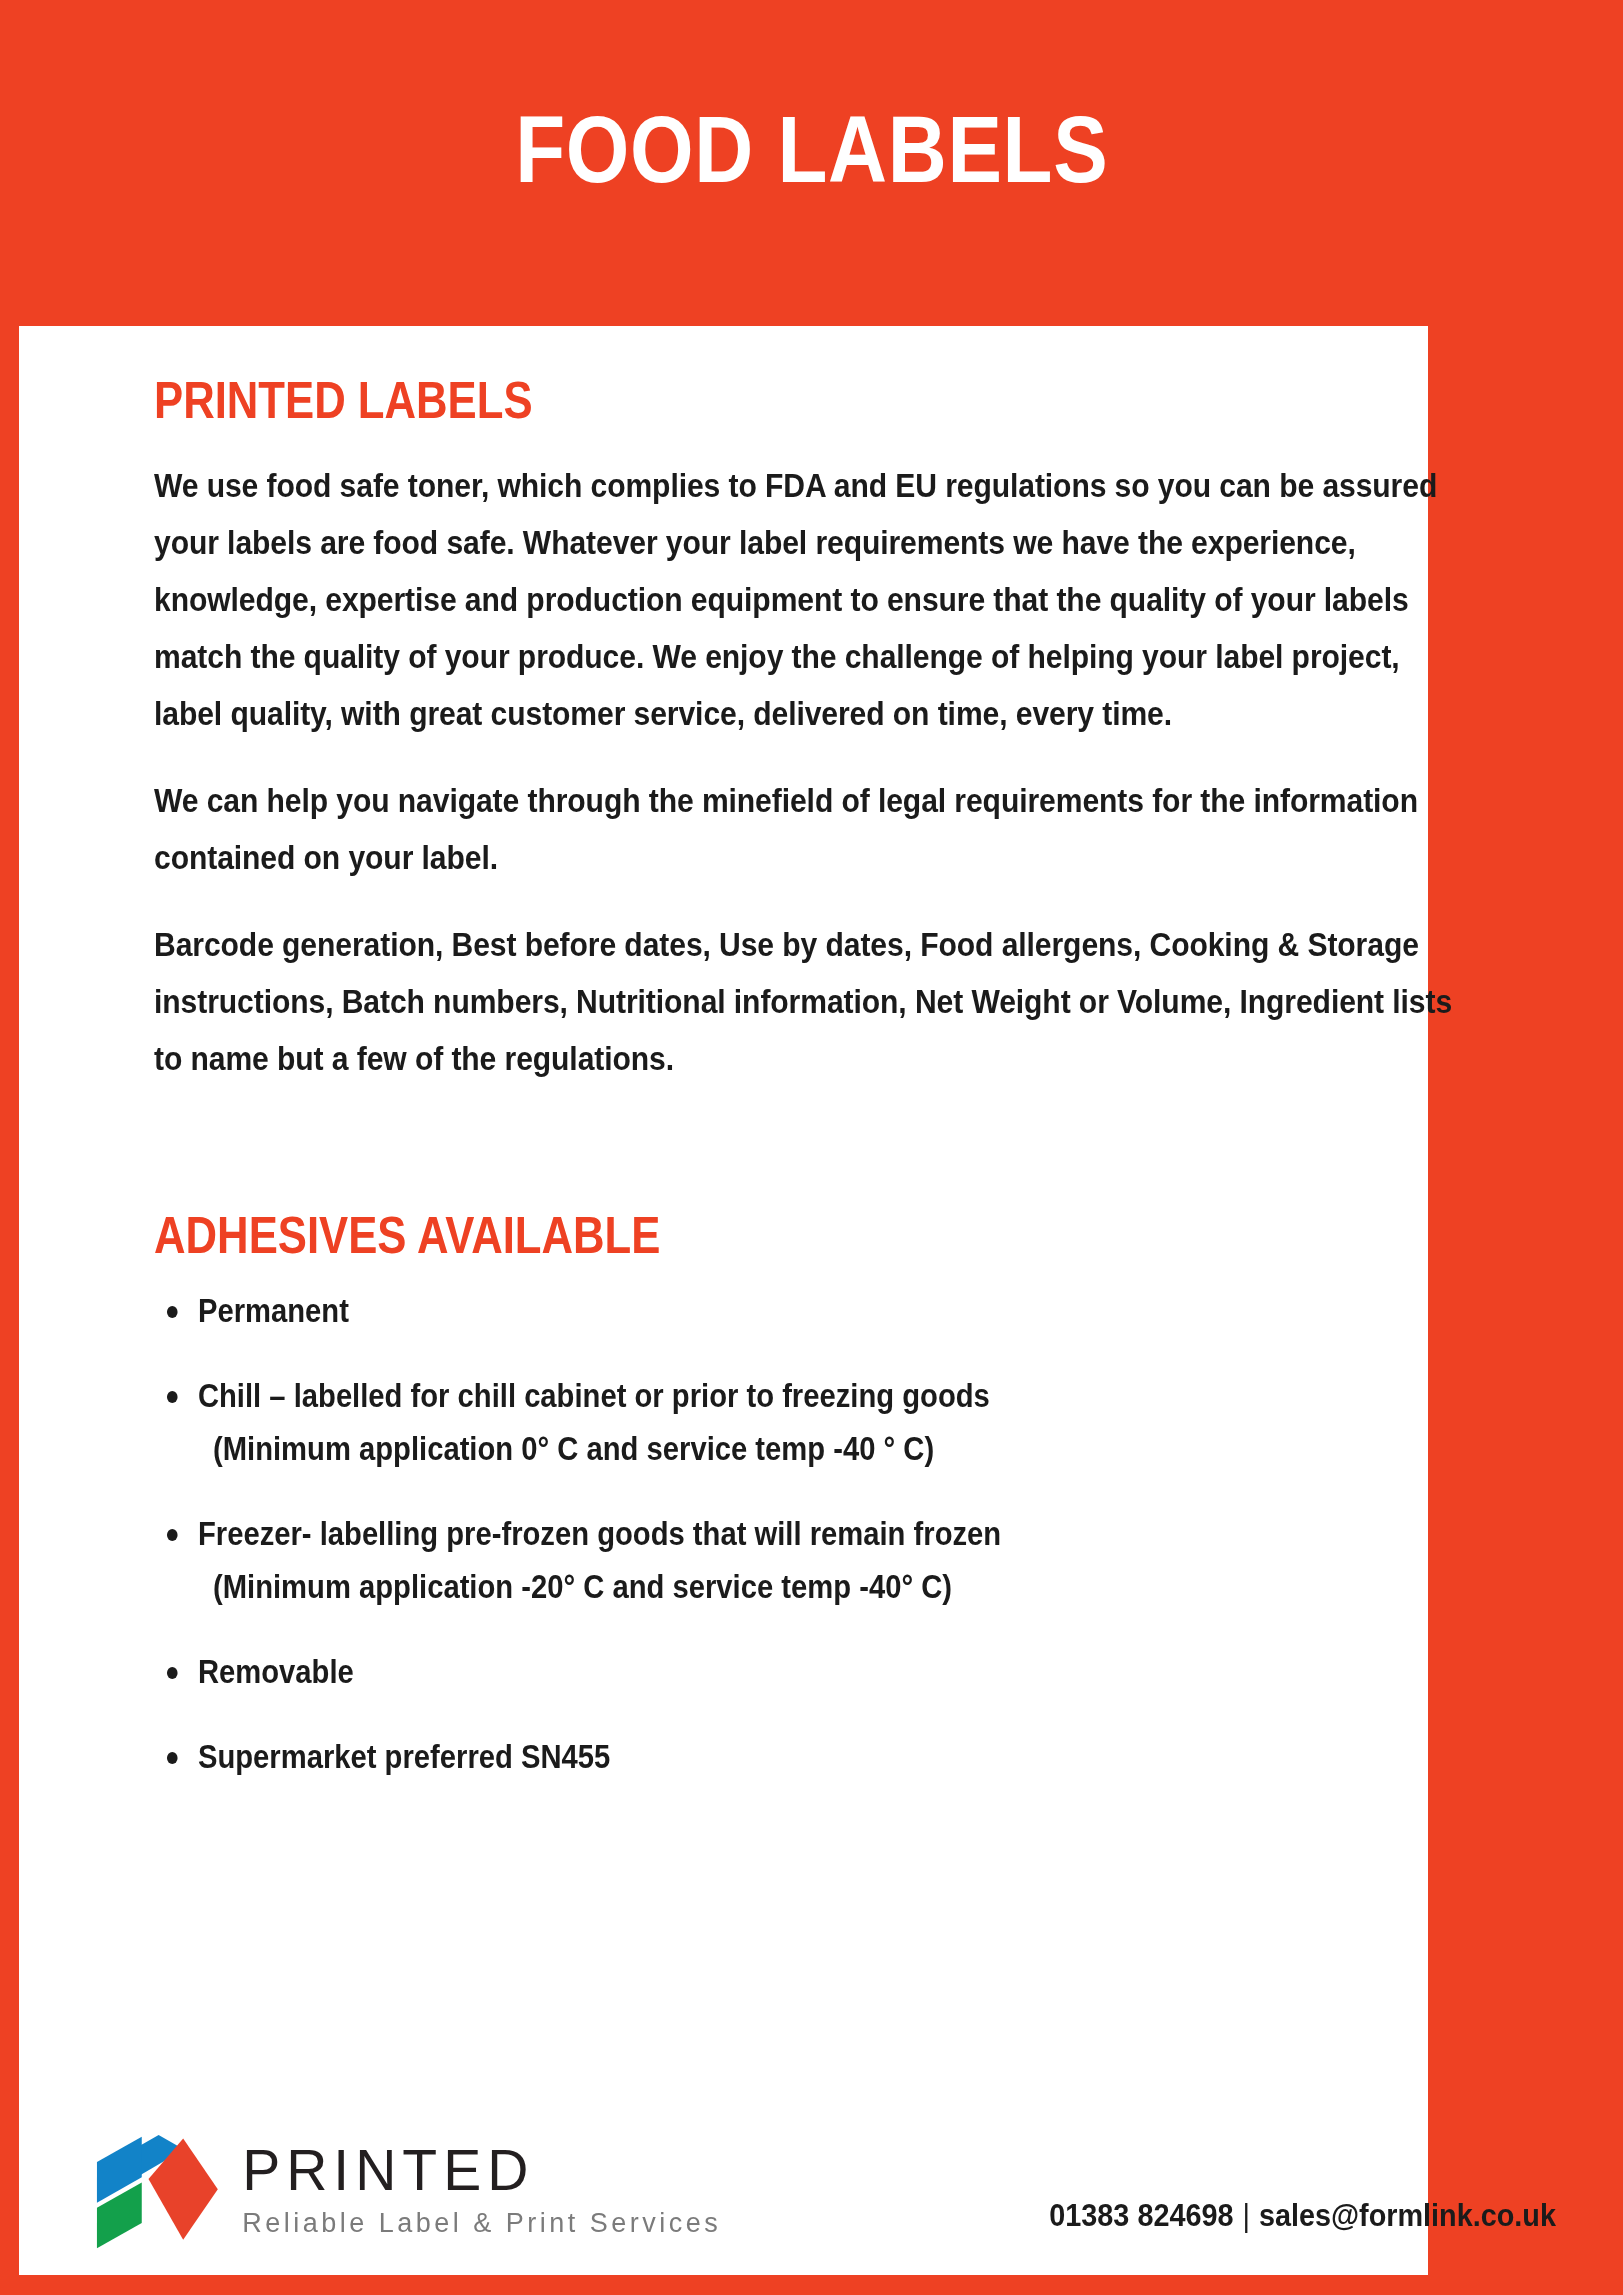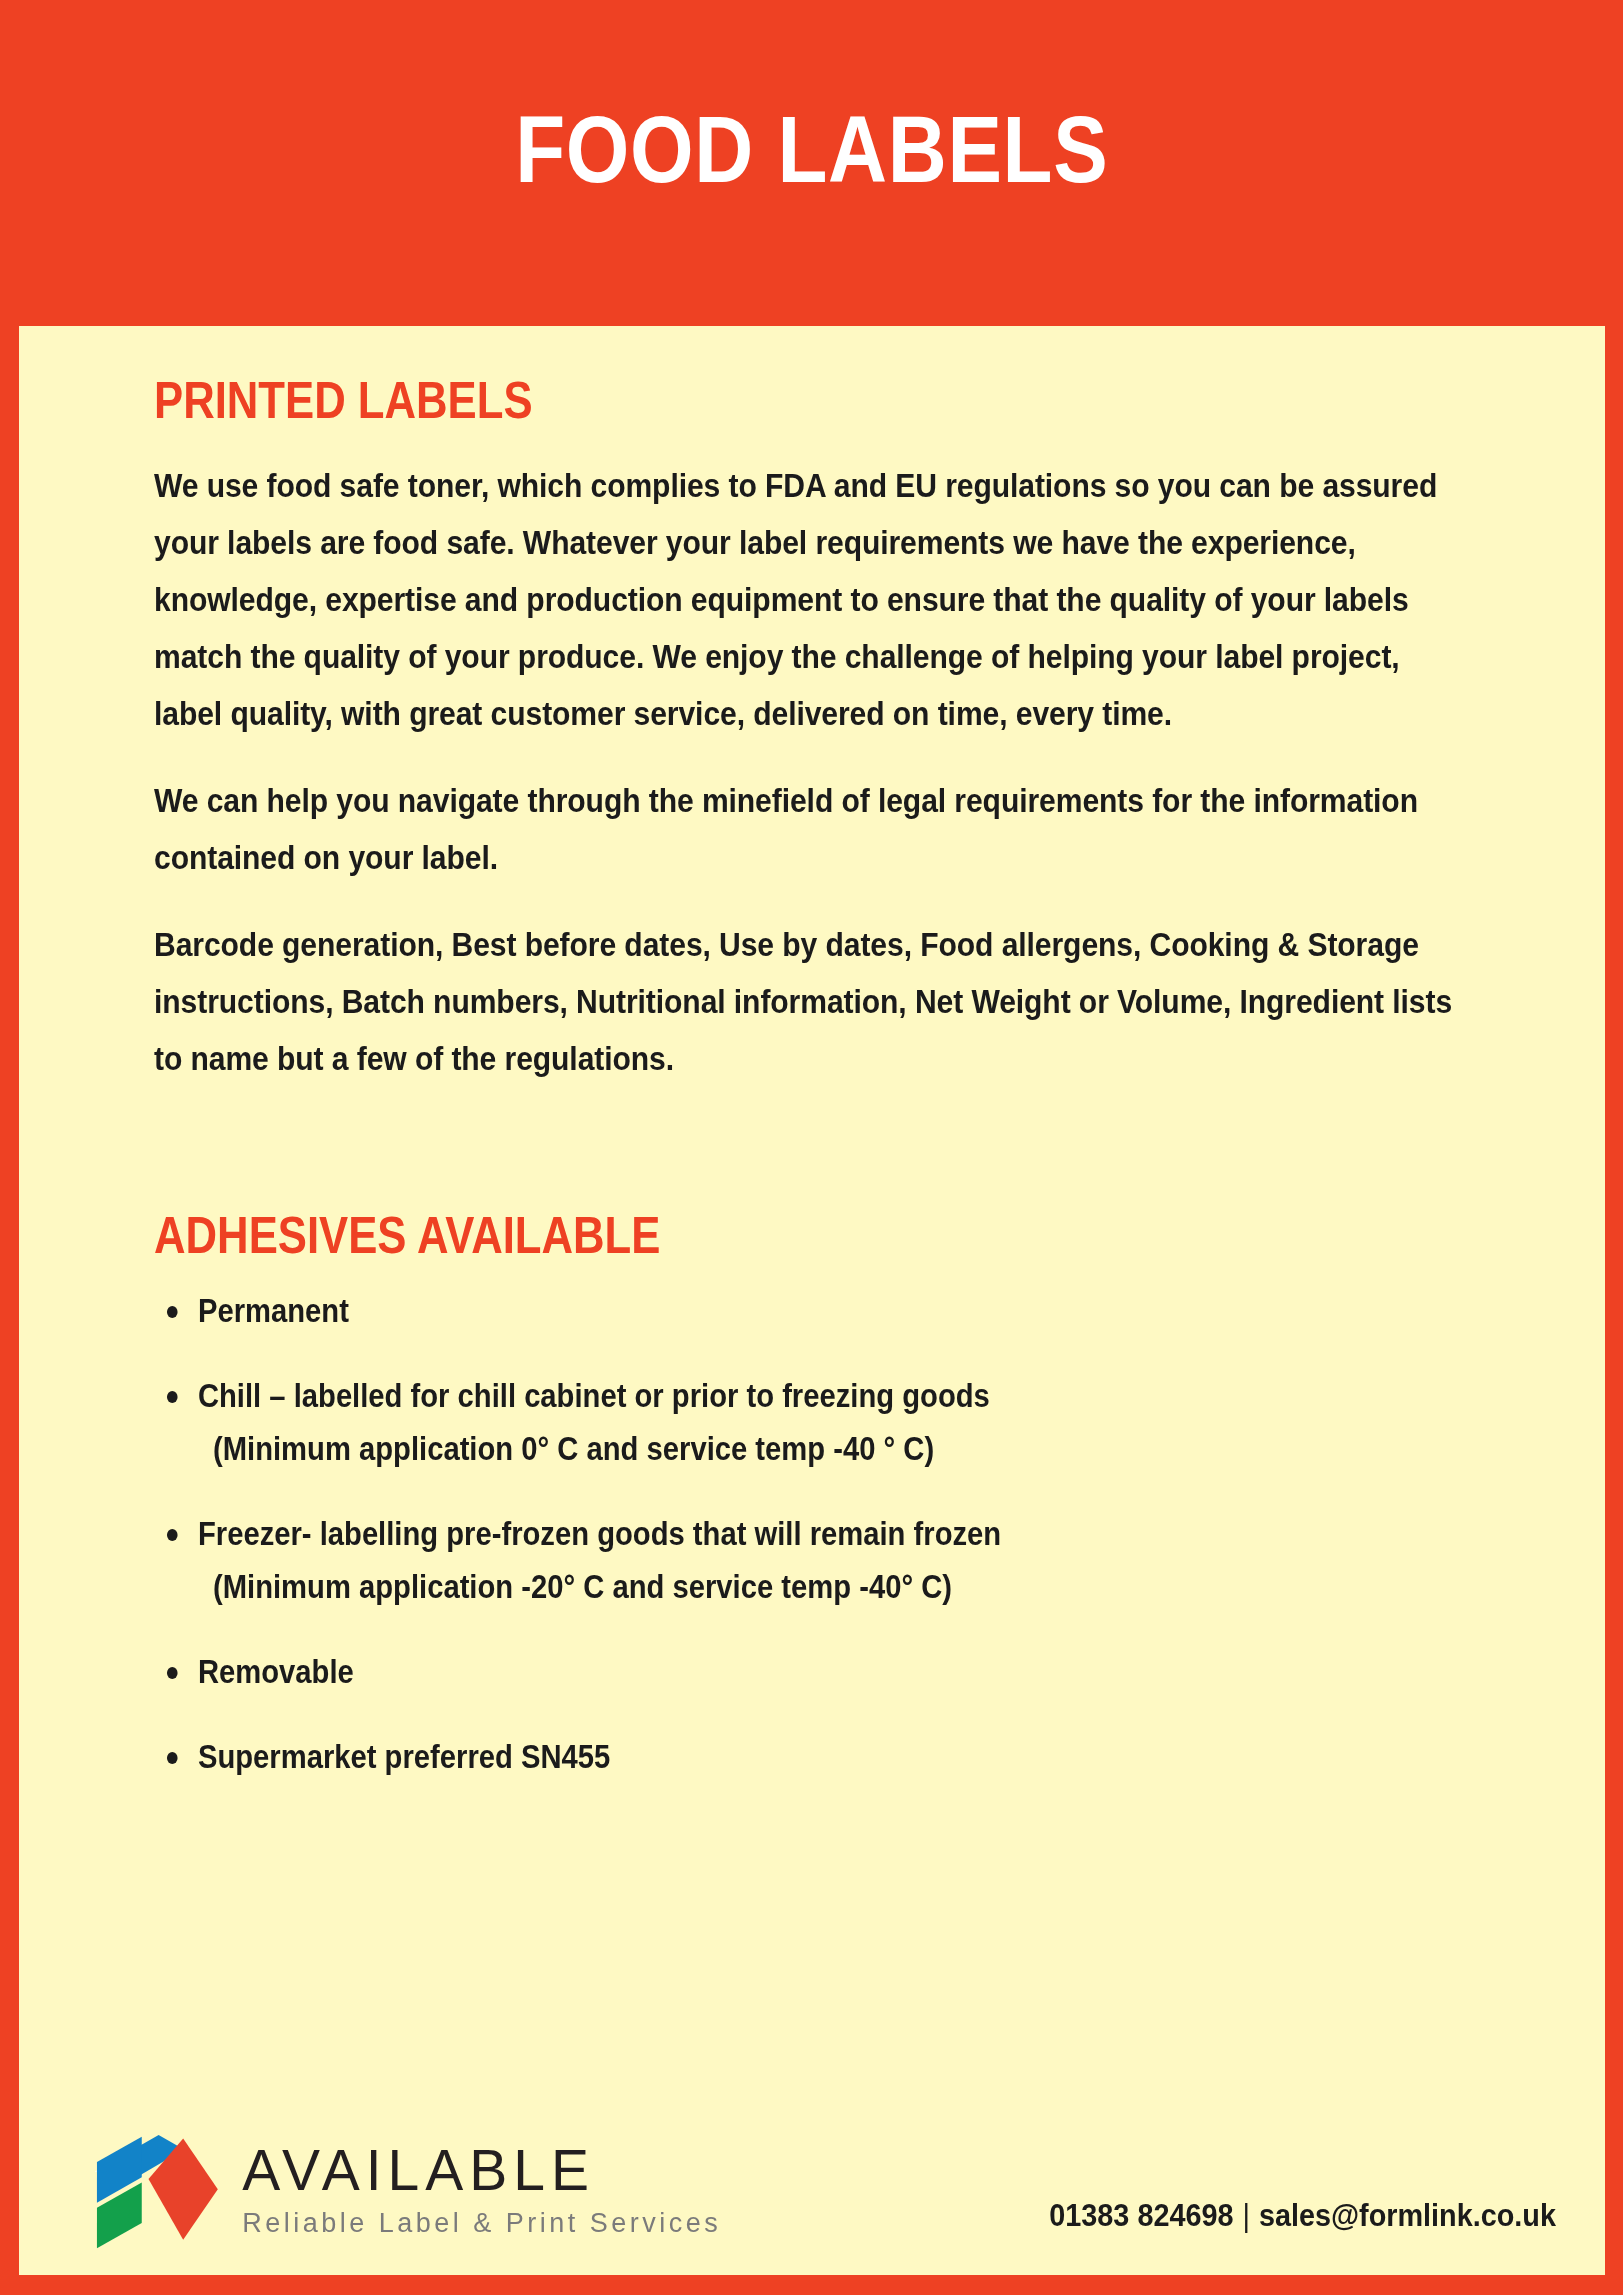--- a/index.html
+++ b/index.html
@@ -46,23 +46,23 @@
     transform-origin: center center;
     white-space: nowrap;
     margin-top: 6.8px;
   }
 
   
   .content-panel {
     position: absolute;
     left: 18.6px;
     top: 326px;
-    width: 1586px;
+    width: 1409px;
     height: 1949px;
-    background: #fef9c3;
+    background: #ffffff;
     box-sizing: border-box;
   }
 
   .content-inner {
     position: absolute;
     left: 135px;
     top: 47px;
     width: 1319px;
   }
 
@@ -262,21 +262,21 @@
           <polygon points="22,36 75,6 105,23 52,54" fill="#1283C8"></polygon>
           <polygon points="0,49 50,20 50,21 0,50" fill="#ffffff"></polygon>
           <polygon points="2,38 55,8 55,56 2,86" fill="#1283C8"></polygon>
 
           <polygon points="2,92 55,62 55,110 2,140" fill="#13A04B"></polygon>
 
           <polygon points="63,58 104,10 145,70 104,130" fill="#E8422A"></polygon>
         </svg>
 
         <div class="logo-text">
-          <div class="logo-word">AVAILABLE</div>
+          <div class="logo-word">PRINTED</div>
           <div class="logo-tag">Reliable Label &amp; Print Services</div>
         </div>
       </div>
 
       <div class="contact">
         <span>01383 824698</span><span class="sep">|</span><span>sales@formlink.co.uk</span>
       </div>
 
     </div>
 

